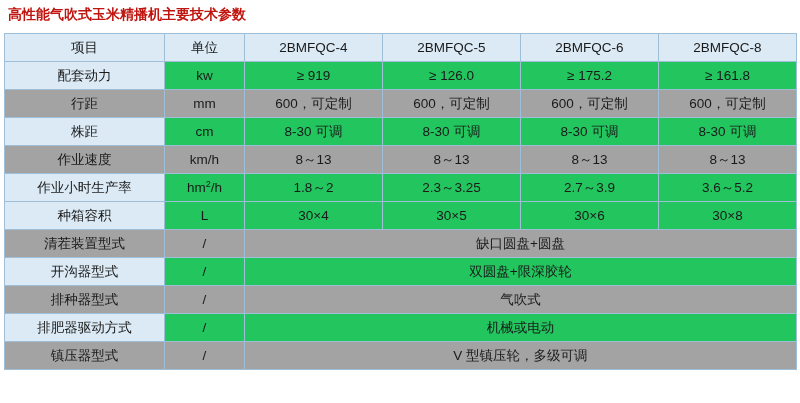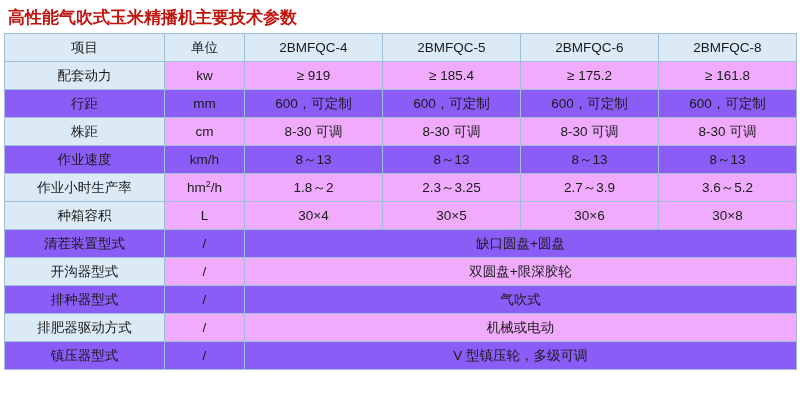--- a/index.html
+++ b/index.html
@@ -15,21 +15,21 @@
     position: relative;
     width: 800px;
     height: 403px;
     background: #ffffff;
     overflow: hidden;
   }
   #title {
     position: absolute;
     left: 8px;
     top: 6px;
-    font-size: 17px;
+    font-size: 14px;
     font-weight: bold;
     color: #c0150f;
     letter-spacing: 0px;
     white-space: nowrap;
   }
   #table-wrap {
     position: absolute;
     left: 4px;
     top: 33px;
     width: 792px;
@@ -52,26 +52,26 @@
     font-size: 13.5px;
     color: #1a1a1a;
     font-weight: normal;
     height: 28px;
     padding: 1px 2px;
     background: #ffffff;
     white-space: nowrap;
     overflow: hidden;
   }
   tr.band td { background: #dbeaf5; }
-  tr.plain td { background: #8b5cf6; }
+  tr.plain td { background: #a3a3a3; }
   td.hdr {
     background: #dbeaf5;
   }
   tr.band td.val, tr.band td.unit, tr.band td.span {
-    background: #f0abfc;
+    background: #22c55e;
   }
   .sup {
     font-size: 9px;
     vertical-align: super;
     line-height: 0;
   }
 </style>
 </head>
 <body>
 
@@ -97,21 +97,21 @@
           <td class="hdr">2BMFQC-5</td>
           <td class="hdr">2BMFQC-6</td>
           <td class="hdr">2BMFQC-8</td>
         </tr>
       </thead>
       <tbody id="tbody">
           <tr class="band">
             <td class="item">配套动力</td>
             <td class="unit">kw</td>
             <td class="val">≥ 919</td>
-            <td class="val">≥ 185.4</td>
+            <td class="val">≥ 126.0</td>
             <td class="val">≥ 175.2</td>
             <td class="val">≥ 161.8</td>
           </tr>
           <tr class="plain">
             <td class="item">行距</td>
             <td class="unit">mm</td>
             <td class="val">600，可定制</td>
             <td class="val">600，可定制</td>
             <td class="val">600，可定制</td>
             <td class="val">600，可定制</td>

